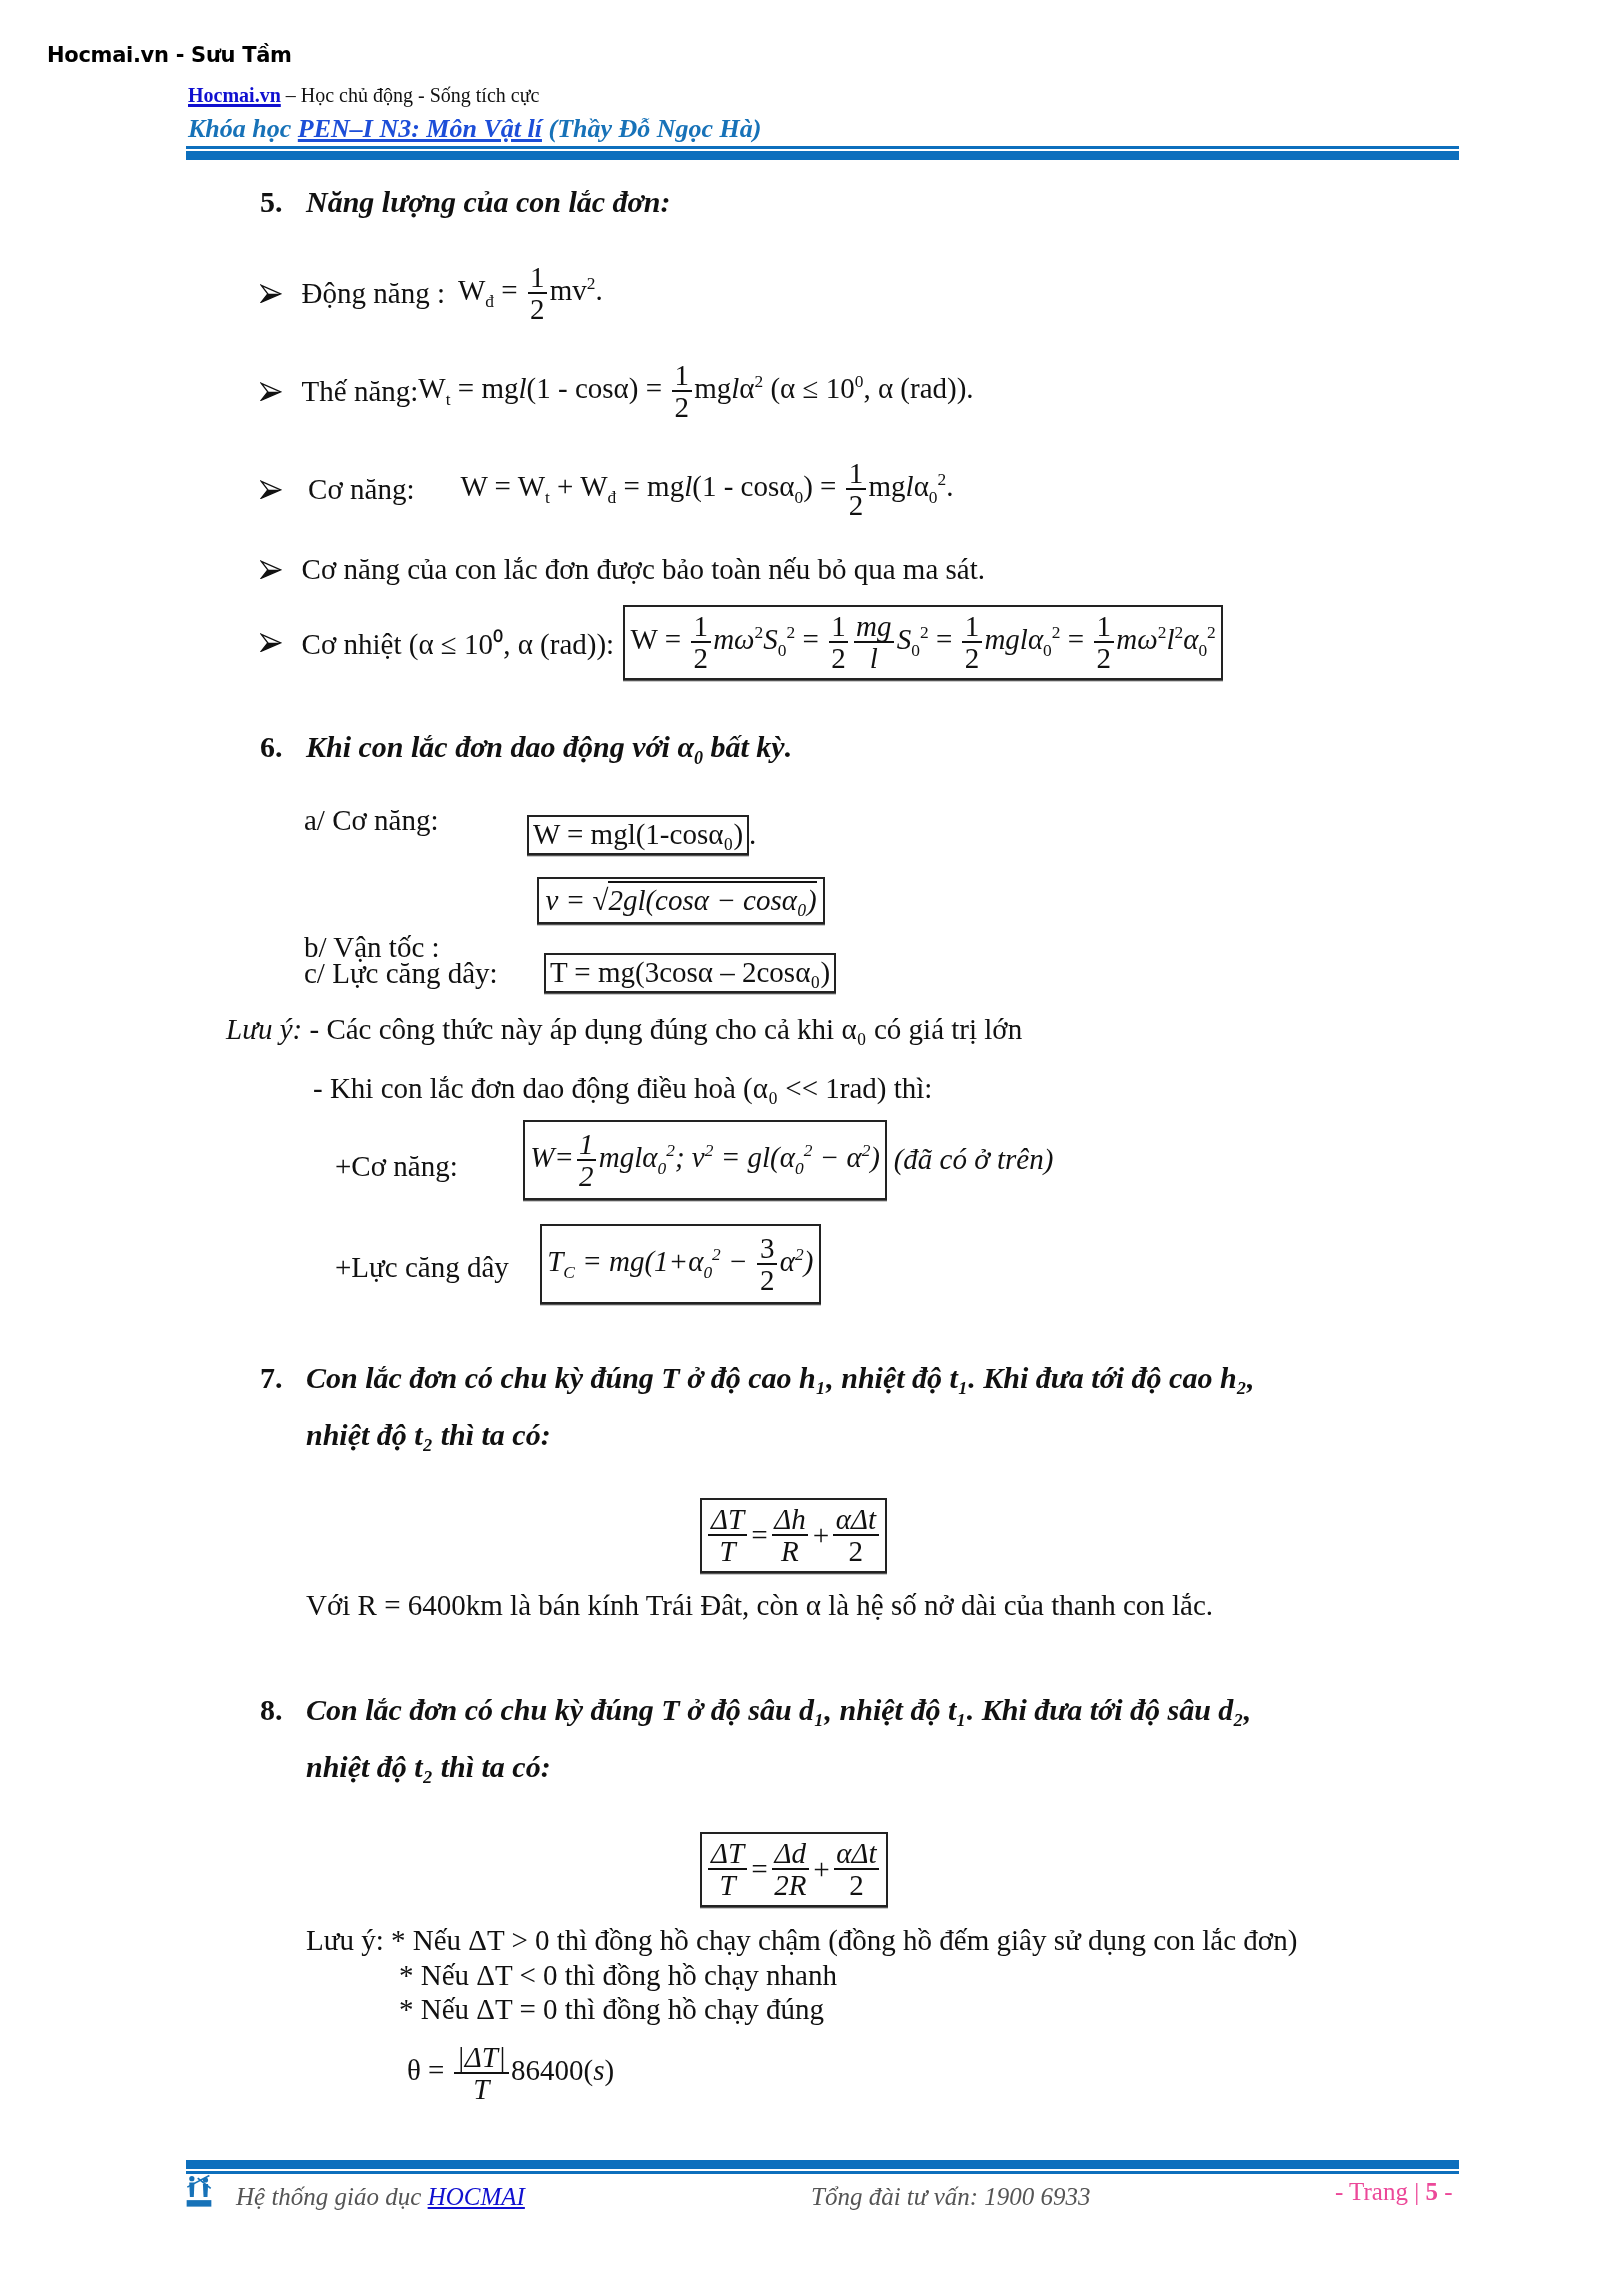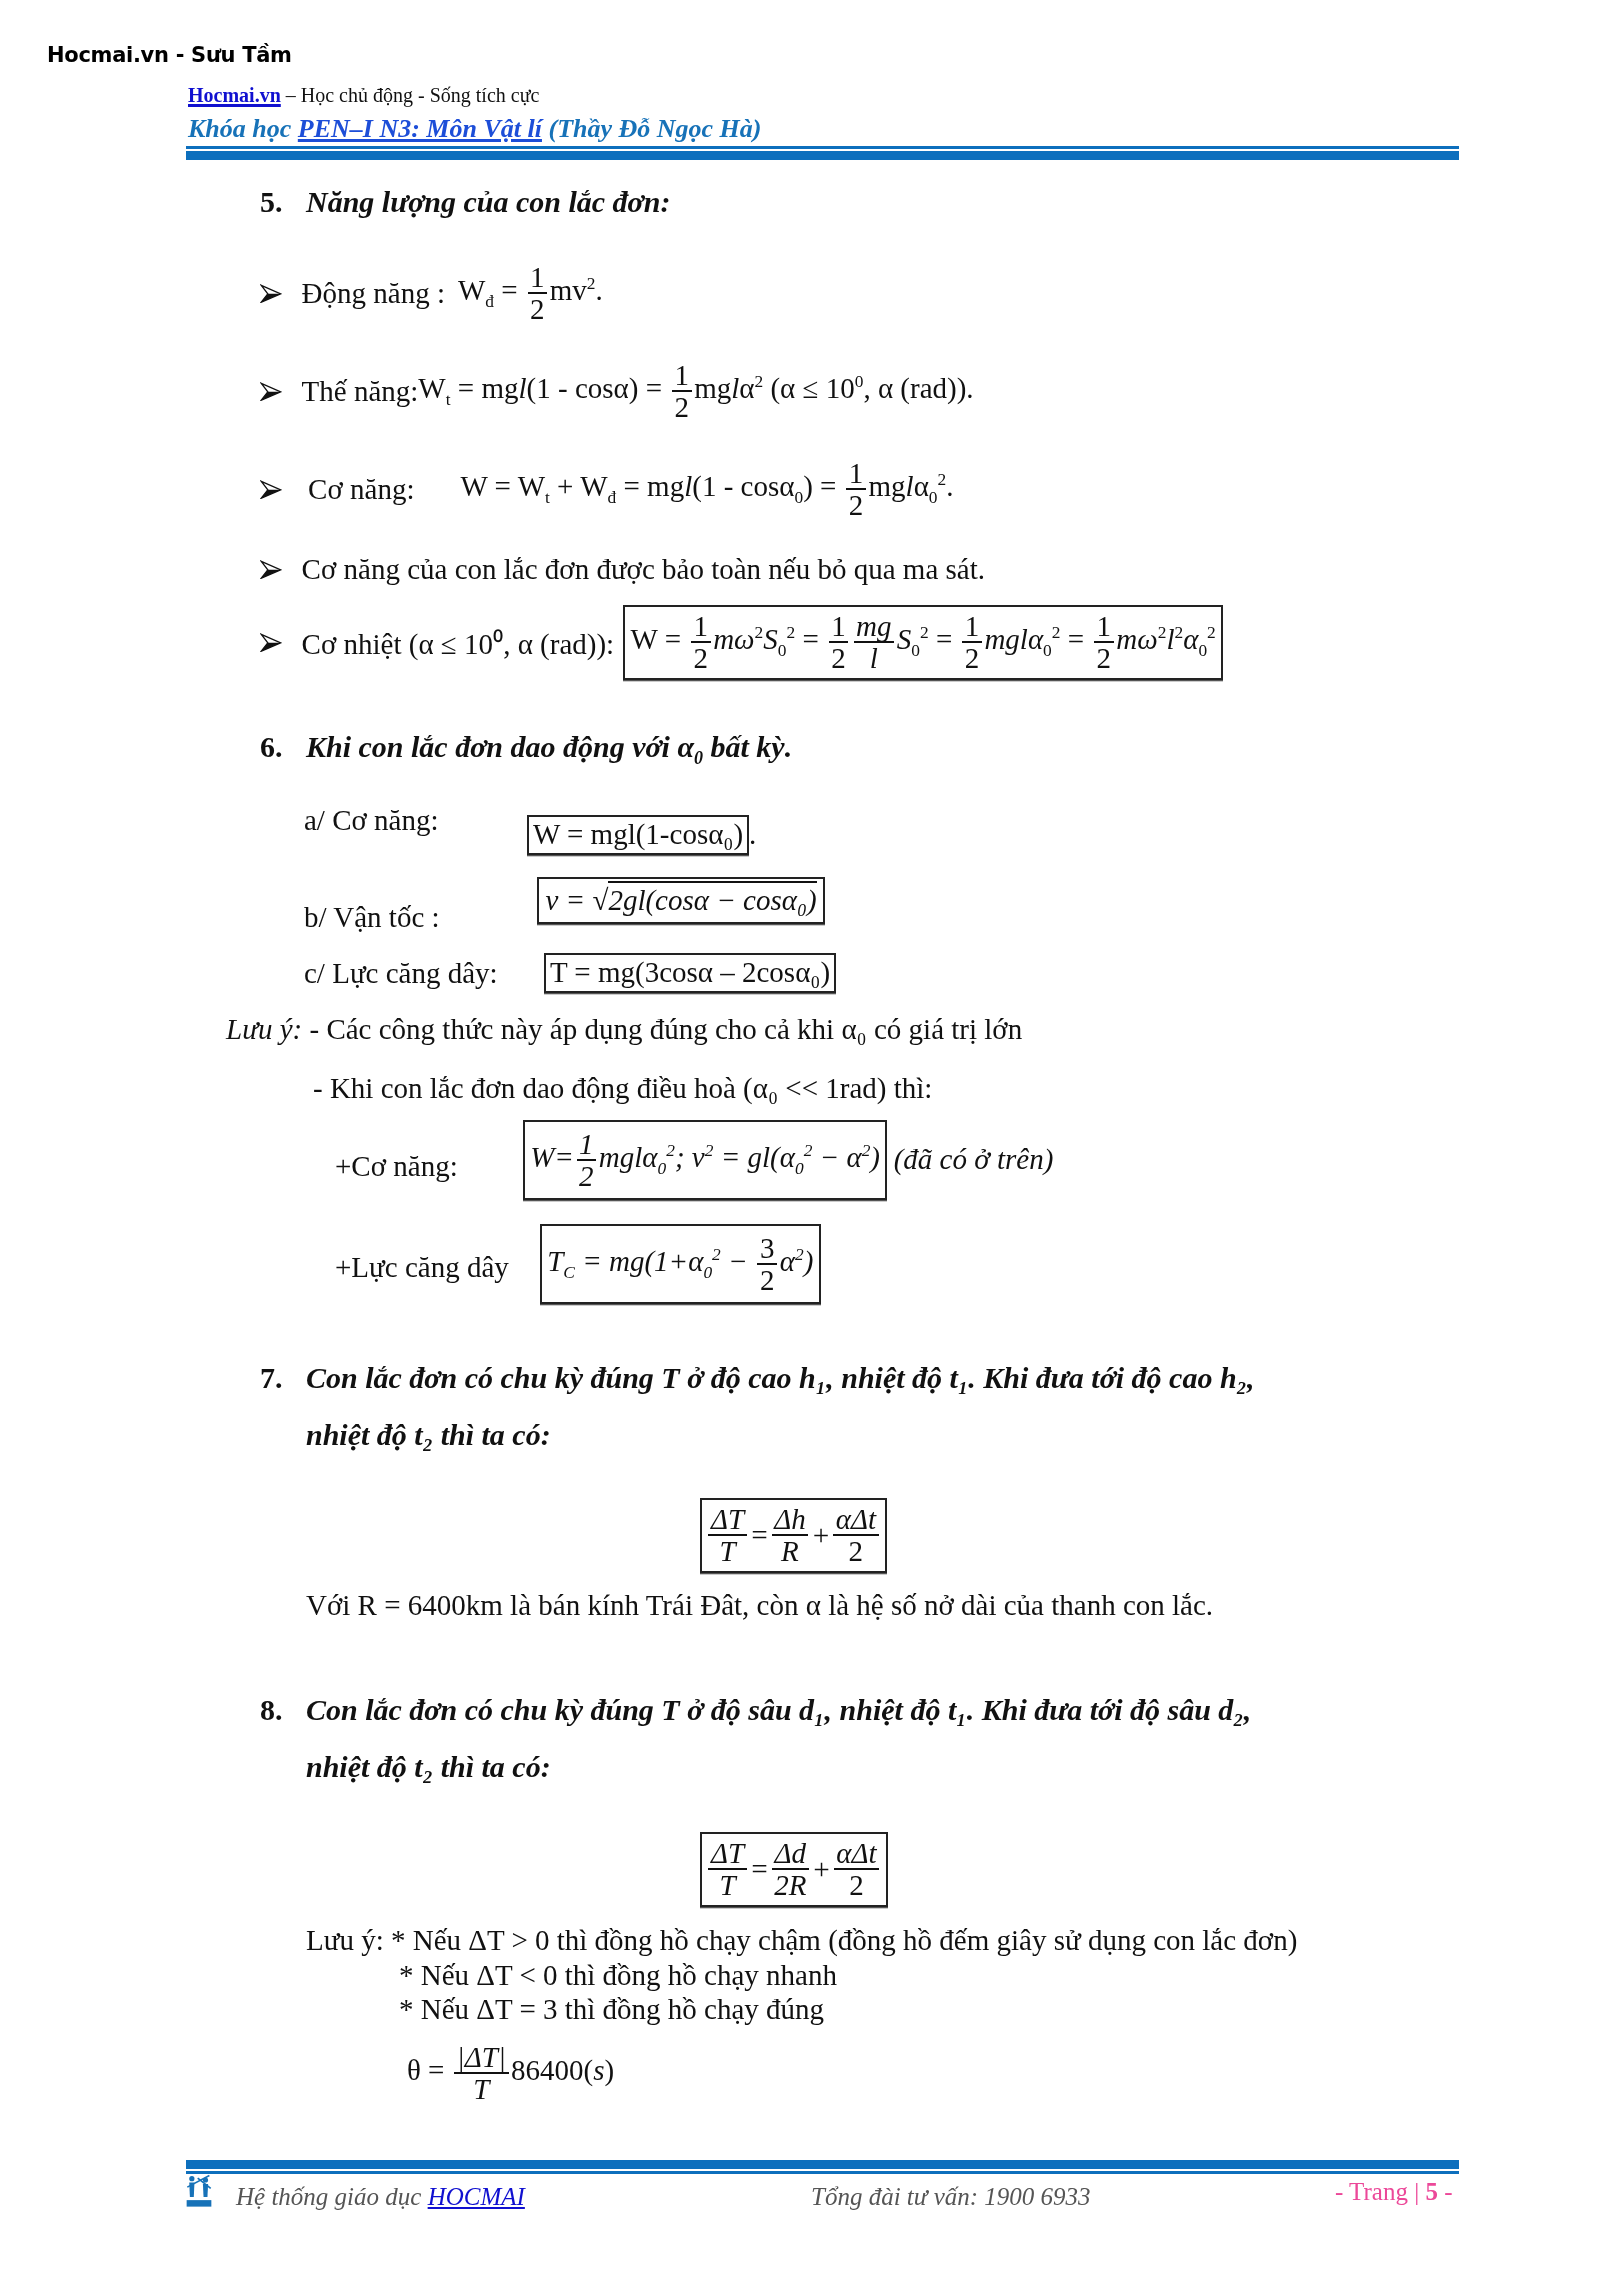--- a/index.html
+++ b/index.html
@@ -116,21 +116,21 @@
       </span><i>mω</i><sup>2</sup><i>l</i><sup>2</sup><i>α</i><sub>0</sub><sup>2</sup></span>
 </div>
 
 <div class="abs sec-head" style="left:260px; top:730px;">
   <span class="sec-num">6.</span><span>Khi con lắc đơn dao động với </span><span>α</span><sub>0</sub><span> bất kỳ.</span>
 </div>
 
 <div class="abs txt" style="left:304px; top:804px;text-align:center;">a/ Cơ năng:</div>
 <div class="abs txt" style="left:527px; top:815px;"><span class="boxed">W = mgl(1-cosα₀)</span>.</div>
 
-<div class="abs txt" style="left:304px; top:901px;">b/ Vận tốc :</div>
+<div class="abs txt" style="left:304px; top:931px;">b/ Vận tốc :</div>
 <div class="abs txt" style="left:537px; top:877px;"><span class="boxed it" style="padding:5.2px 6.5px;"><span>v = </span>√<span class="sqrt-over">2gl(cosα − cosα₀)</span></span></div>
 
 <div class="abs txt" style="left:304px; top:957px;">c/ Lực căng  dây:</div>
 <div class="abs txt" style="left:544px; top:953px;"><span class="boxed">T = mg(3cosα – 2cosα₀)</span></div>
 
 <div class="abs txt" style="left:226px; top:1013px;"><i>Lưu ý:</i><span> - Các công thức này áp dụng đúng cho cả khi α₀ có giá trị lớn</span></div>
 <div class="abs txt" style="left:313px; top:1072px;">- Khi con lắc đơn dao động điều hoà (α₀ &lt;&lt; 1rad) thì:</div>
 
 <div class="abs txt" style="left:335px; top:1150px;">+Cơ năng:</div>
 <div class="abs txt" style="left:523px; top:1120px; display:flex; align-items:center;">
@@ -185,21 +185,21 @@
         <span class="den">2R</span>
       </span>+<span class="frac">
         <span class="num">αΔt</span>
         <span class="den" style="font-style:normal;">2</span>
       </span>
   </span>
 </div>
 
 <div class="abs txt" style="left:306px; top:1924px;"><span>Lưu ý:</span> <span>* Nếu ΔT &gt; 0 thì đồng hồ chạy chậm (đồng hồ đếm giây sử dụng con lắc đơn)</span></div>
 <div class="abs txt" style="left:399px; top:1959px;">* Nếu ΔT &lt; 0 thì đồng hồ chạy nhanh</div>
-<div class="abs txt" style="left:399px; top:1993px;">* Nếu ΔT = 3 thì đồng hồ chạy đúng</div>
+<div class="abs txt" style="left:399px; top:1993px;">* Nếu ΔT = 0 thì đồng hồ chạy đúng</div>
 <div class="abs txt" style="left:399px; top:2042px; display:flex; align-items:center;">
   <span style="margin-left:7.9px;">θ = <span class="frac it">
         <span class="num">|ΔT|</span>
         <span class="den">T</span>
       </span>86400(<i>s</i>)</span>
 </div>
 
 <div class="bar-thick" style="left:186px; top:2160px; width:1273px;"></div>
 <div class="bar-thin" style="left:186px; top:2171px; width:1273px;"></div>
 

